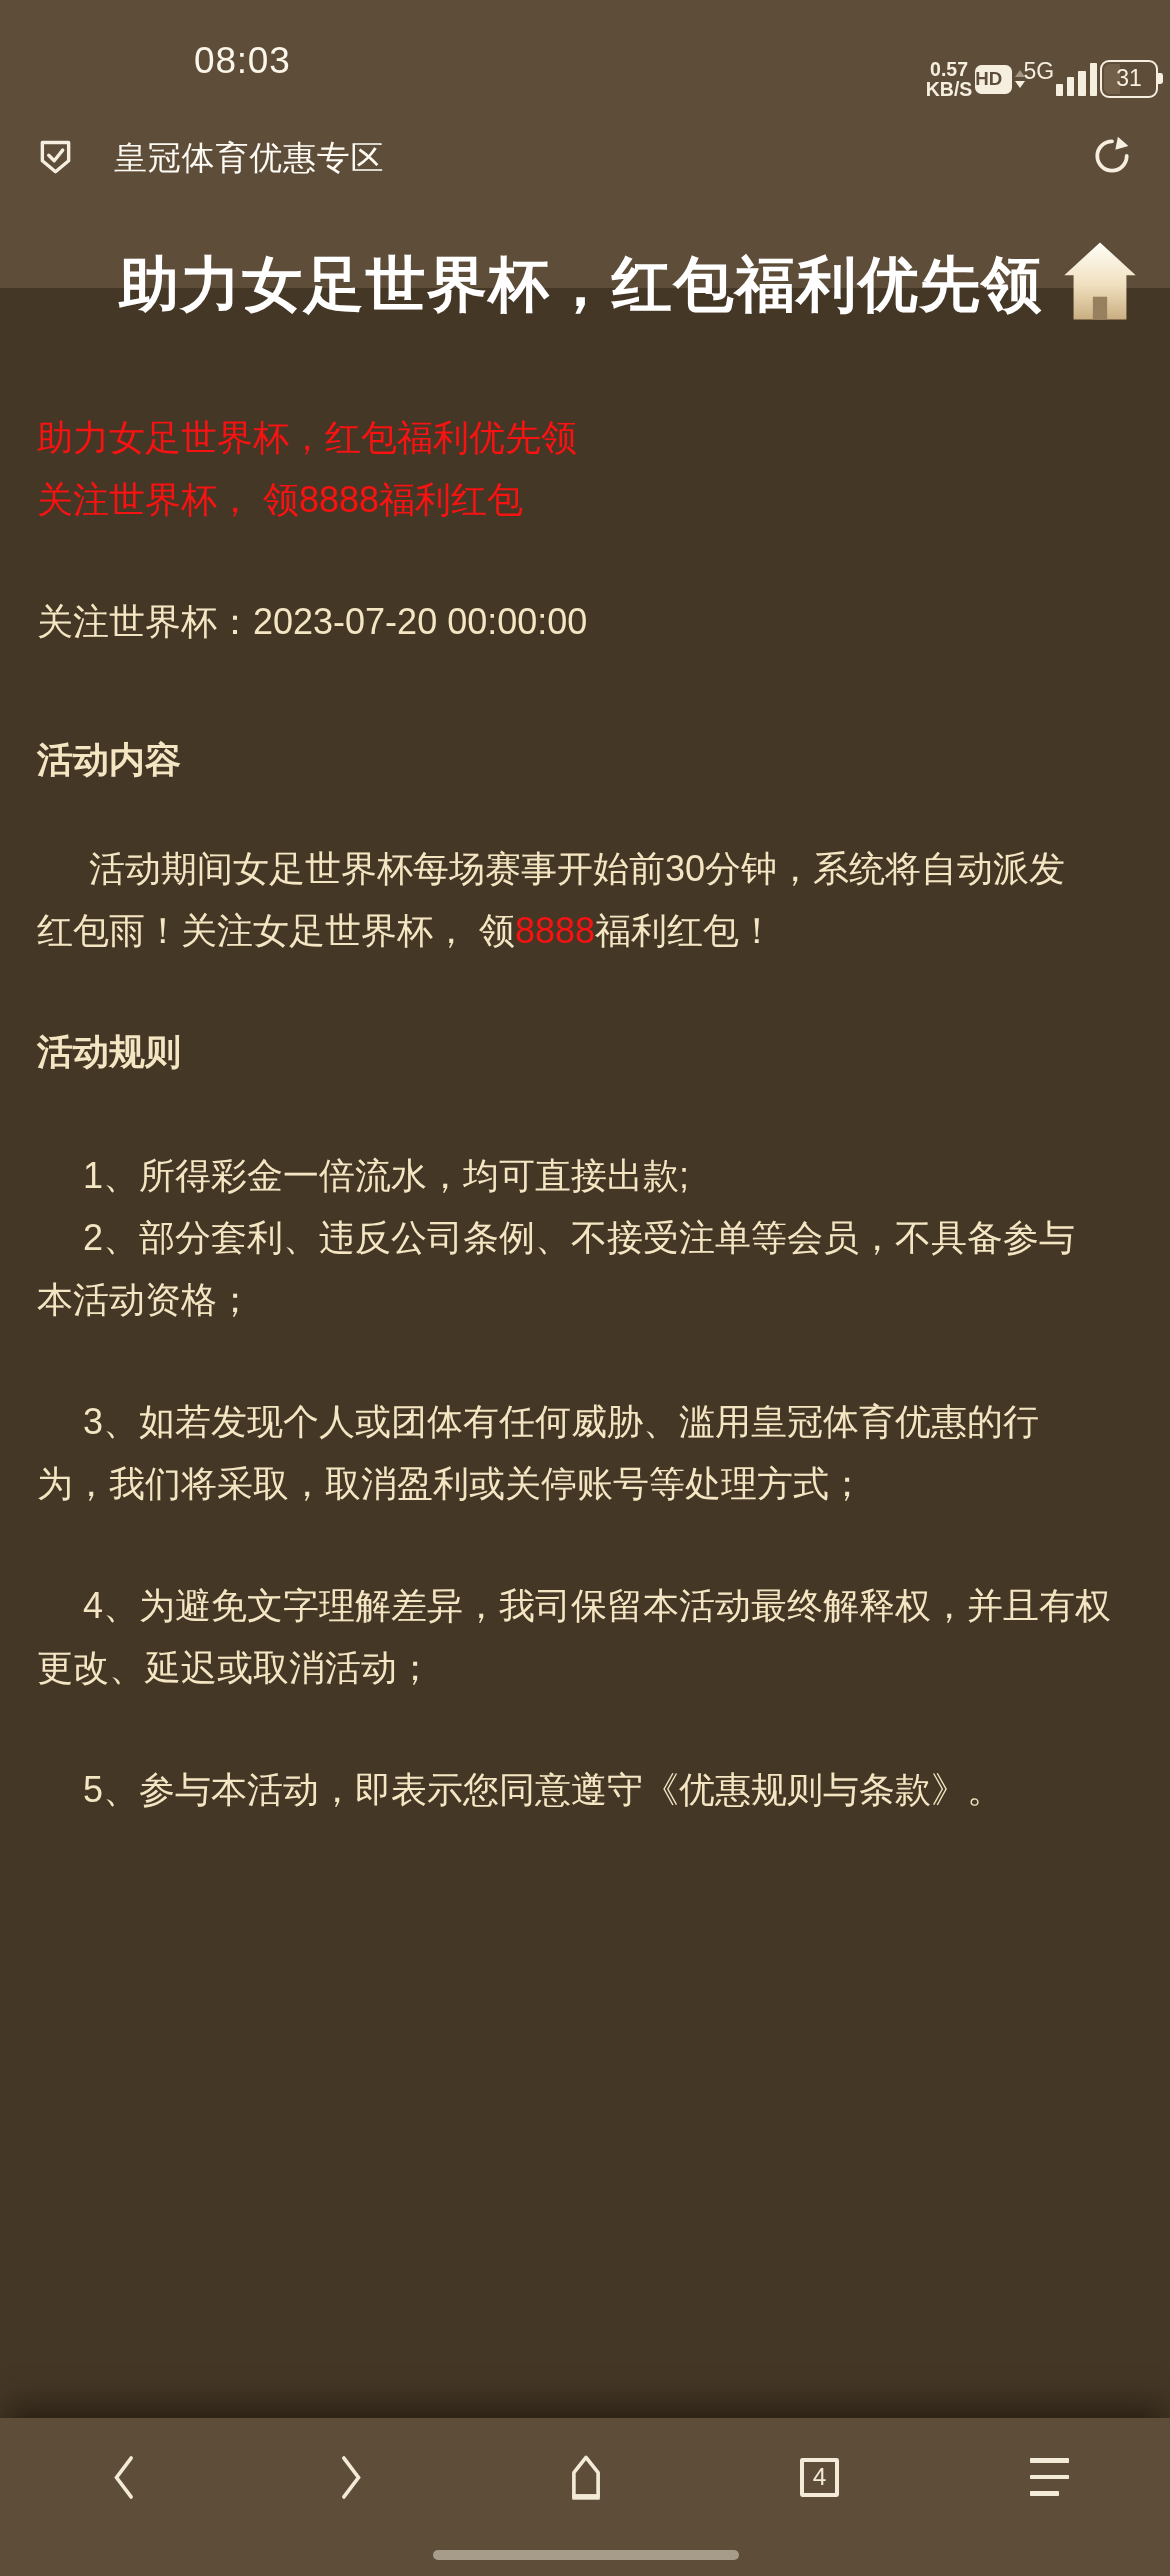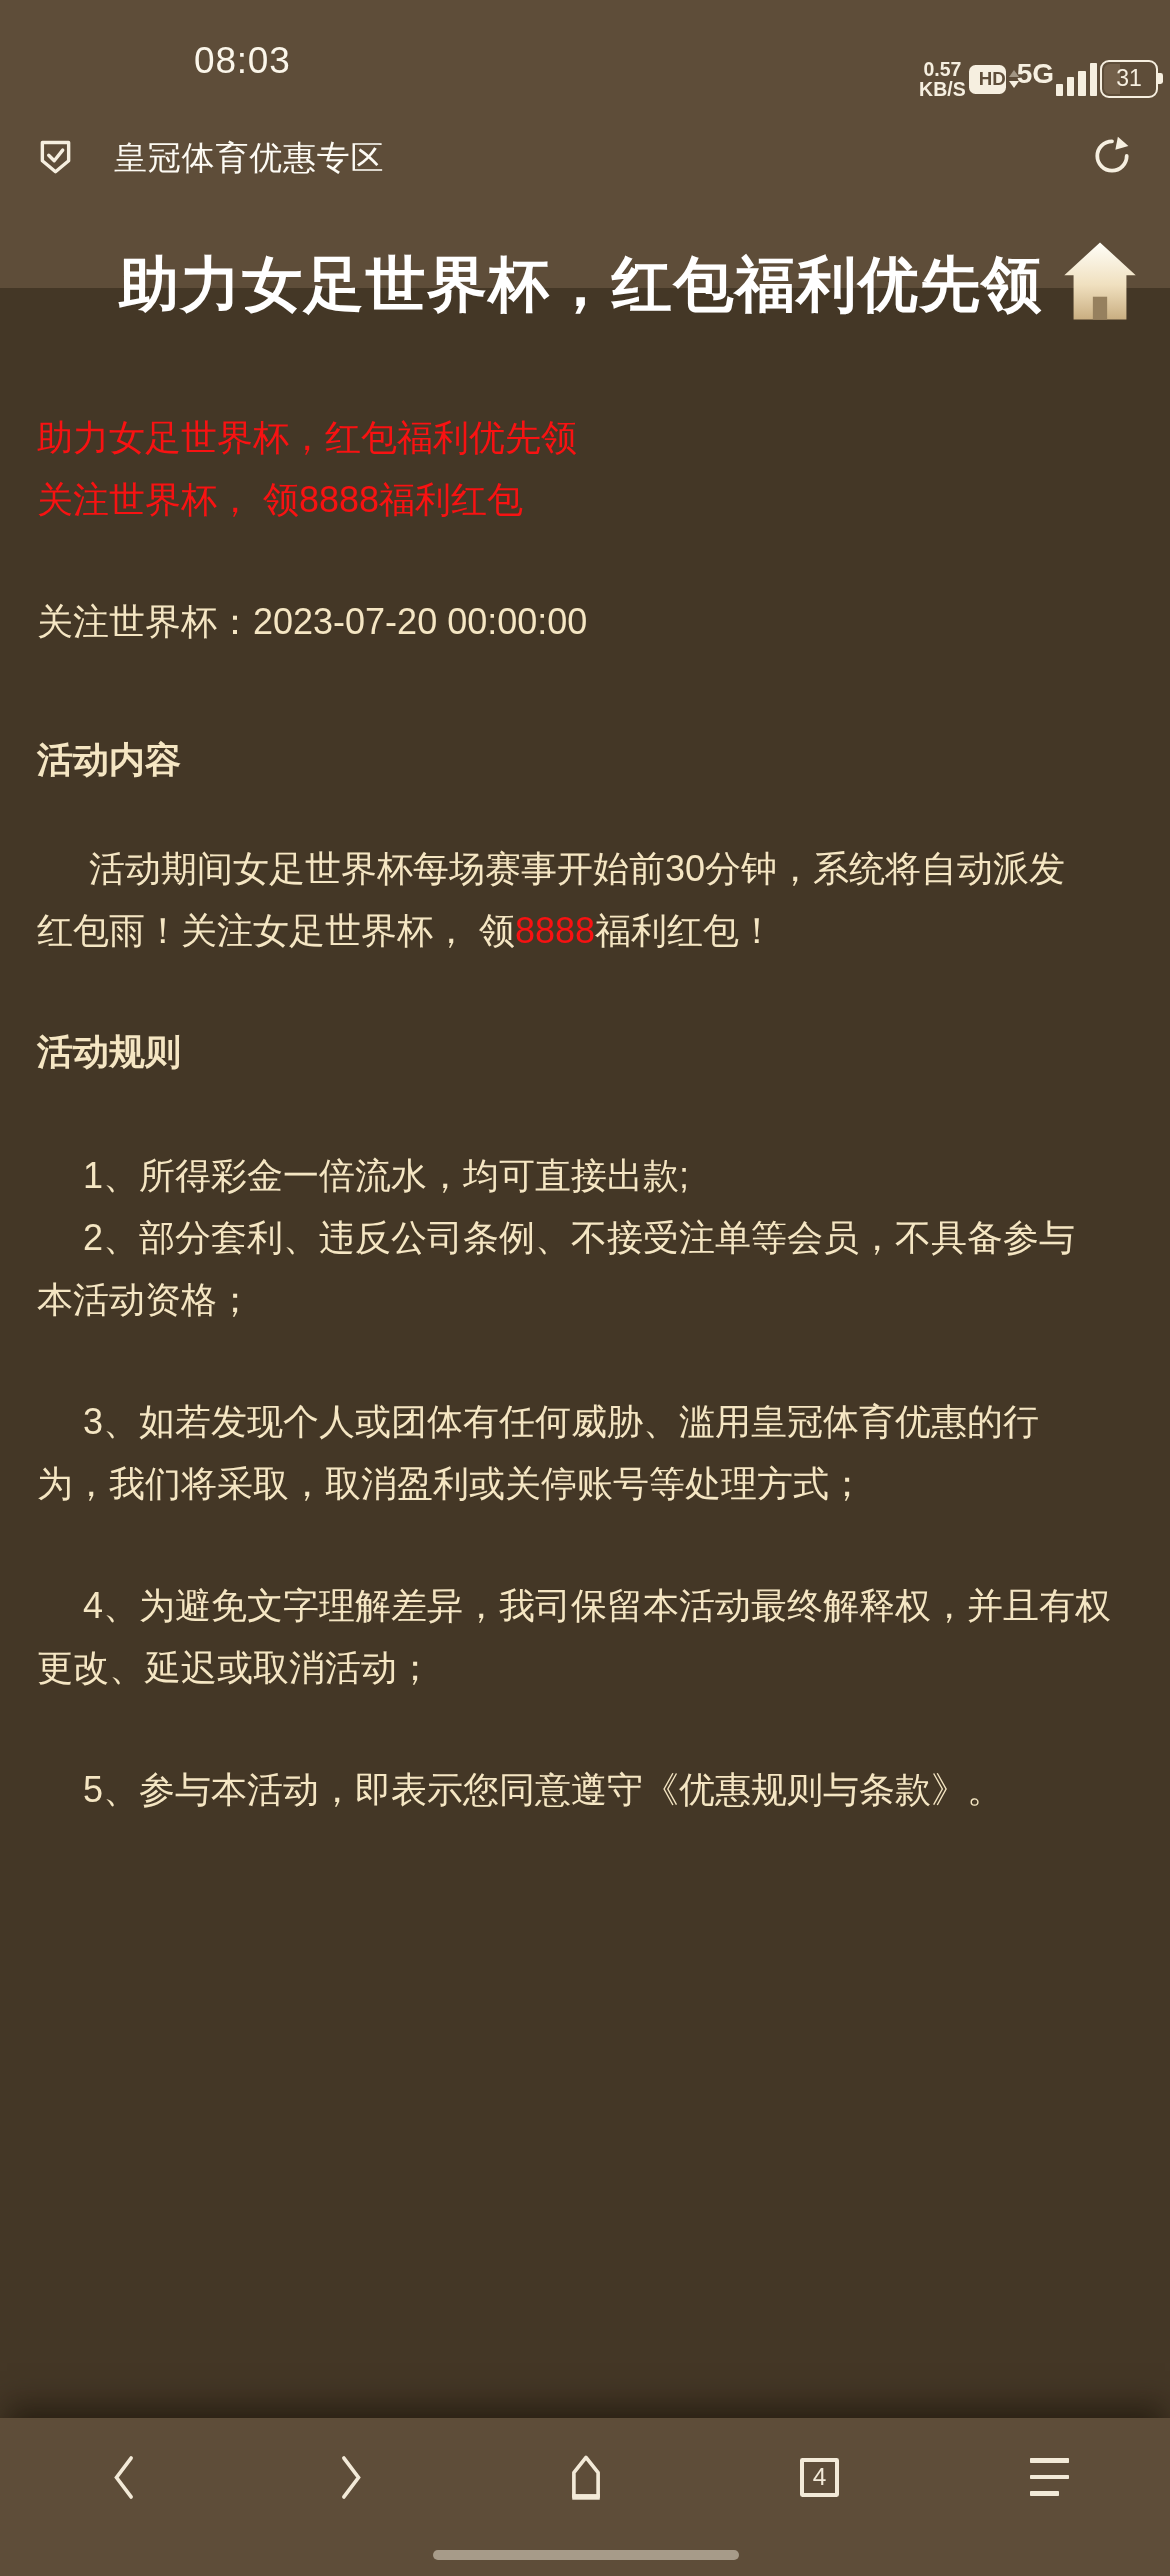--- a/index.html
+++ b/index.html
@@ -15,27 +15,27 @@
     position:absolute; left:194px; top:42px;
     font-size:37px; font-weight:500; color:#fbf6ea; letter-spacing:0.8px; line-height:1;
   }
   .status-right {
     position:absolute; right:13px; top:56px; height:46px;
     display:flex; align-items:center; gap:3px; color:#f6efe0;
   }
   .net-speed { text-align:center; font-weight:bold; font-size:19.5px; line-height:20.3px; letter-spacing:0; }
   .hd-badge {
     width:37px; height:29px; background:#f6efe0; border-radius:6.5px;
-    display:flex; align-items:center; justify-content:flex-end;
+    display:flex; align-items:center; justify-content:flex-start;
     color:#5e4d39; font-weight:bold; font-size:18.7px;
   }
   .net-arrows { display:flex; flex-direction:column; gap:3.3px; align-items:center; }
   .tri-up { width:0; height:0; border-left:5.7px solid transparent; border-right:5.7px solid transparent; border-bottom:7.3px solid rgba(246,239,224,.45); }
   .tri-down { width:0; height:0; border-left:5.7px solid transparent; border-right:5.7px solid transparent; border-top:7.3px solid #f6efe0; }
-  .net-type { font-size:28px; font-weight:bold; margin-left:-4.9px; align-self:flex-start; margin-top:1.6px;text-align:right; }
+  .net-type { font-size:23px; font-weight:normal; margin-left:-4.9px; align-self:flex-start; margin-top:1.6px;text-align:right; }
   .signal-bars { display:flex; align-items:flex-end; gap:4.1px; height:34px; margin-left:-1.6px; }
   .signal-bars span { display:block; width:7.3px; background:#f6efe0; border-radius:0.8px; }
   .sb1{height:12.2px}.sb2{height:18.7px}.sb3{height:25px}.sb4{height:33px}
   .battery { position:relative; width:54px; height:34px; border:2.4px solid #f6efe0; border-radius:9px; }
   .battery-fill { position:absolute; left:1.6px; top:1.6px; bottom:1.6px; width:16.3px; background:#73604a; border-radius:5.7px 0 0 5.7px; }
   .battery-text { position:absolute; left:0; right:0; top:50%; transform:translateY(-52%); text-align:center; font-size:23px; color:#f6efe0; line-height:1; }
   .battery-nub { position:absolute; right:-7.3px; top:10.6px; width:4.9px; height:11.4px; background:#f6efe0; border-radius:0 2.4px 2.4px 0; }
 
   
   .shield-btn { position:absolute; left:36px; top:137px; width:39px; height:39px; }

